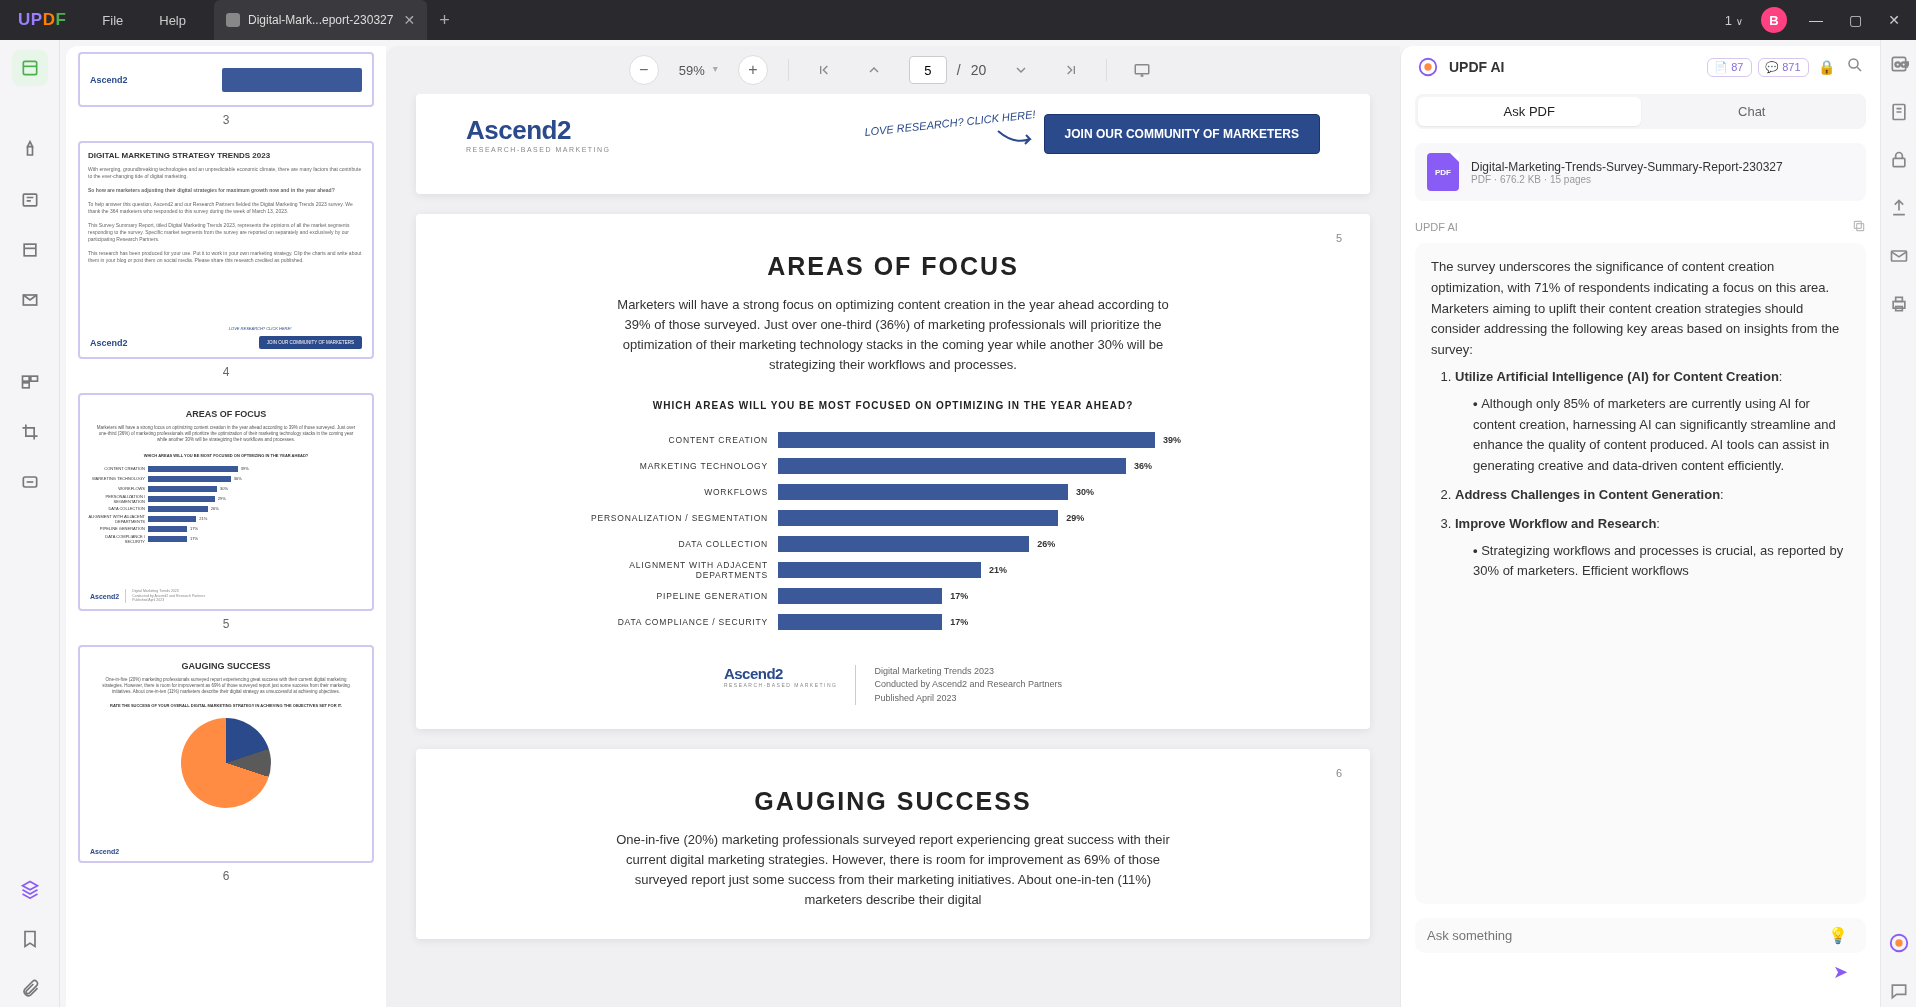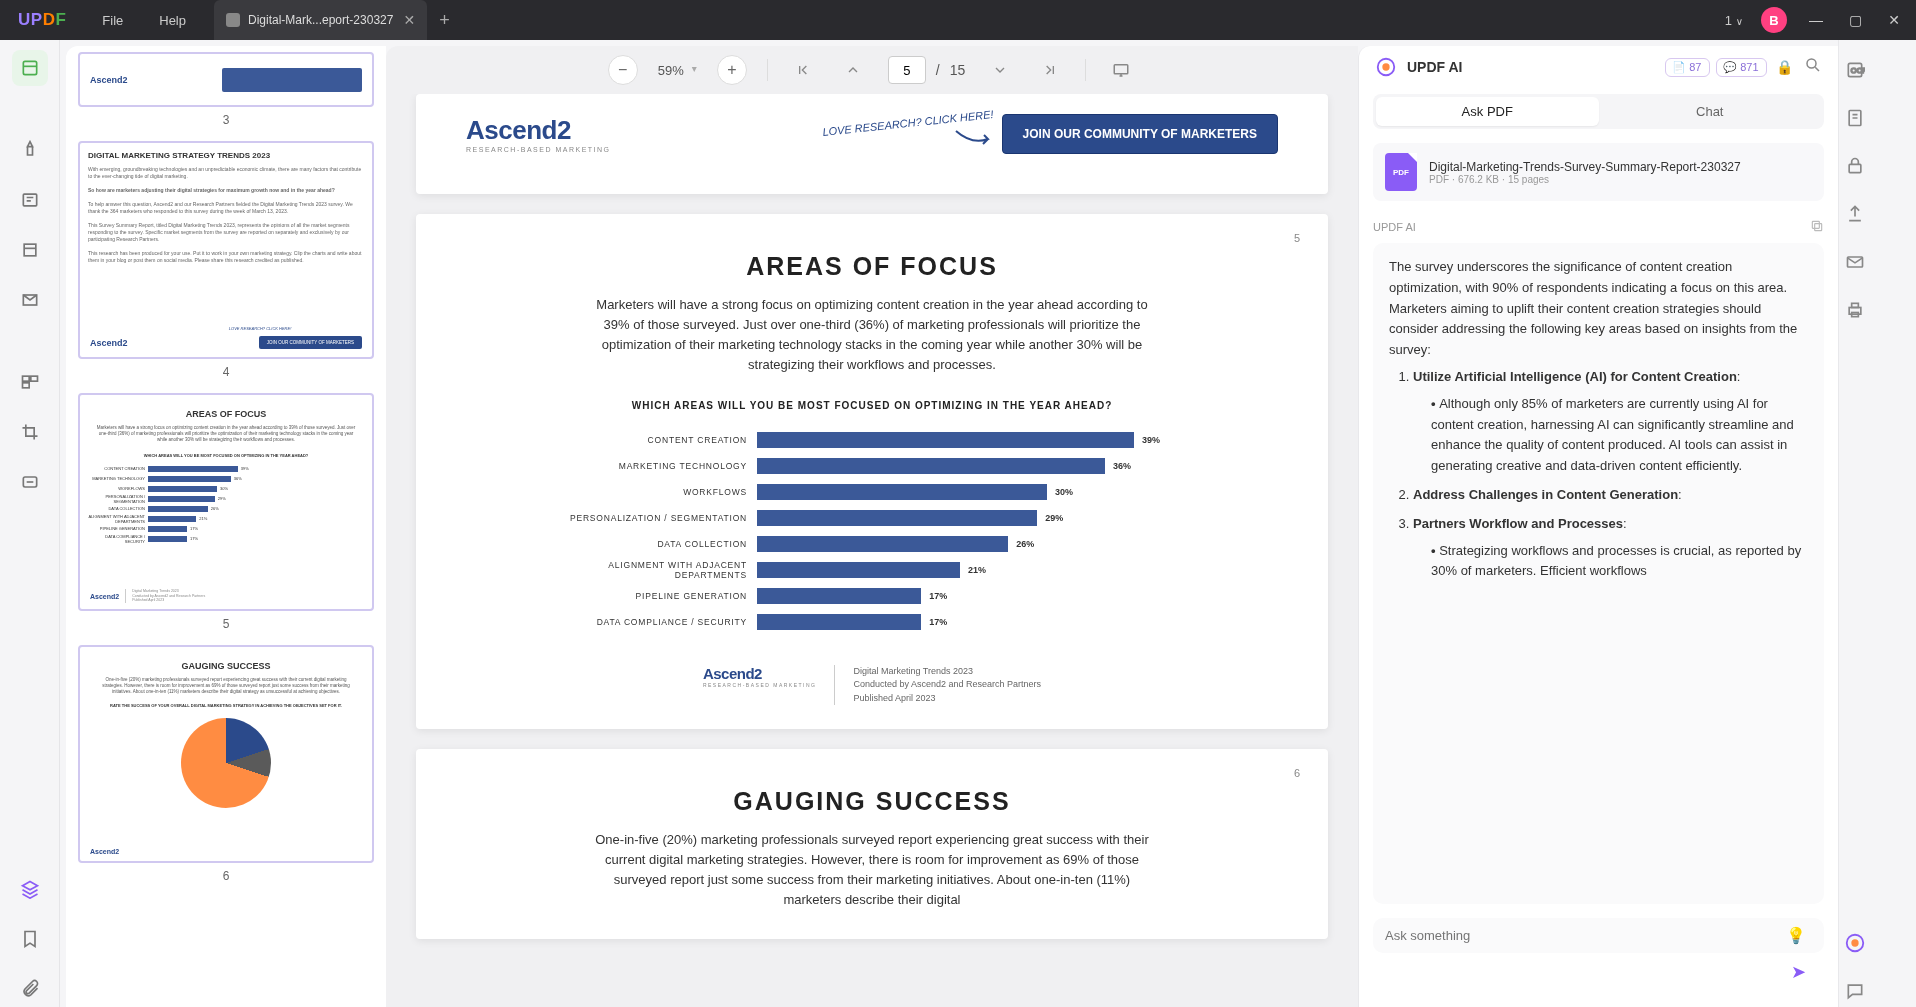--- a/index.html
+++ b/index.html
@@ -92,21 +92,21 @@
 .ai-resp li{margin-bottom:8px;}
 .ai-resp strong{font-weight:700;}
 .ai-resp ul{list-style:none;padding-left:18px;margin-top:6px;}
 .ai-resp ul li::before{content:"• ";font-weight:700;}
 .ai-input-row{display:flex;align-items:center;margin:10px 14px 14px;background:#fafafb;border-radius:10px;padding:8px 12px;}
 .ai-input{flex:1;border:none;background:none;font-size:13px;color:#555;outline:none;}
 .send-btn{color:#8a5cf6;font-size:18px;cursor:pointer;margin-left:8px;}
 .bulb{color:#d4a84b;font-size:16px;margin-right:6px;}
 
 
-.rrail{width:78px;background:#f5f5f7;display:flex;flex-direction:column;padding-top:14px;gap:16px;border-left:1px solid #e8e8eb;}
+.rrail{width:36px;background:#f5f5f7;display:flex;flex-direction:column;align-items:center;padding-top:8px;gap:16px;border-left:1px solid #e8e8eb;}
 .rrail-btn{width:32px;height:32px;display:flex;align-items:center;justify-content:center;color:#888;cursor:pointer;}
 .rrail-spacer{flex:1;}
 
 
 .mini-bars .r{display:flex;align-items:center;height:10px;}
 .mini-bars .l{width:60px;text-align:right;font-size:4px;padding-right:3px;}
 .mini-bars .b{height:6px;background:#3b5998;}
 .mini-pie{width:90px;height:90px;border-radius:50%;margin:10px auto;background:conic-gradient(#2b4a8b 0 72deg,#5a5a5a 72deg 108deg,#ff8c42 108deg 360deg);}
 </style>
 </head>
@@ -306,21 +306,21 @@
           </svg>
         </div>
       <div class="tb-btn plain">
           <svg width="16" height="16" viewBox="0 0 24 24" fill="none" stroke="#888" stroke-width="2">
             <path d="M18 15l-6-6-6 6"></path>
           </svg>
         </div>
       <div class="page-ind">
         <input class="page-input" value="5" style="">
         <span>/</span>
-        <span>15</span>
+        <span>20</span>
       </div>
       <div class="tb-btn plain">
           <svg width="16" height="16" viewBox="0 0 24 24" fill="none" stroke="#888" stroke-width="2">
             <path d="M6 9l6 6 6-6"></path>
           </svg>
         </div>
       <div class="tb-btn plain">
           <svg width="16" height="16" viewBox="0 0 24 24" fill="none" stroke="#888" stroke-width="2">
             <path d="M7 6l6 6-6 6M17 6v12"></path>
           </svg>
@@ -466,30 +466,30 @@
       </div>
     </div>
     <div class="ai-src">
       <span>UPDF AI</span>
       <span class="copy-ic"><svg width="14" height="14" viewBox="0 0 24 24" fill="none" stroke="currentColor" stroke-width="2">
             <rect x="8" y="8" width="12" height="12" rx="1"></rect>
             <rect x="4" y="4" width="12" height="12" rx="1"></rect>
           </svg></span>
     </div>
     <div class="ai-resp">
-      <span>The survey underscores the significance of content creation optimization, with 90% of respondents indicating a focus on this area. Marketers aiming to uplift their content creation strategies should consider addressing the following key areas based on insights from the survey:</span>
+      <span>The survey underscores the significance of content creation optimization, with 71% of respondents indicating a focus on this area. Marketers aiming to uplift their content creation strategies should consider addressing the following key areas based on insights from the survey:</span>
       <ol>
         <li><strong>Utilize Artificial Intelligence (AI) for Content Creation</strong>:
           <ul>
               <li>Although only 85% of marketers are currently using AI for content creation, harnessing AI can significantly streamline and enhance the quality of content produced. AI tools can assist in generating creative and data-driven content efficiently.</li>
             </ul>
         </li>
         <li><strong>Address Challenges in Content Generation</strong>:
         </li>
-        <li><strong>Partners Workflow and Processes</strong>:
+        <li><strong>Improve Workflow and Research</strong>:
           <ul>
               <li>Strategizing workflows and processes is crucial, as reported by 30% of marketers. Efficient workflows</li>
             </ul>
         </li>
       </ol>
     </div>
     <div class="ai-input-row">
       <input class="ai-input" placeholder="Ask something" style="">
       <span class="bulb">💡</span>
     </div>

